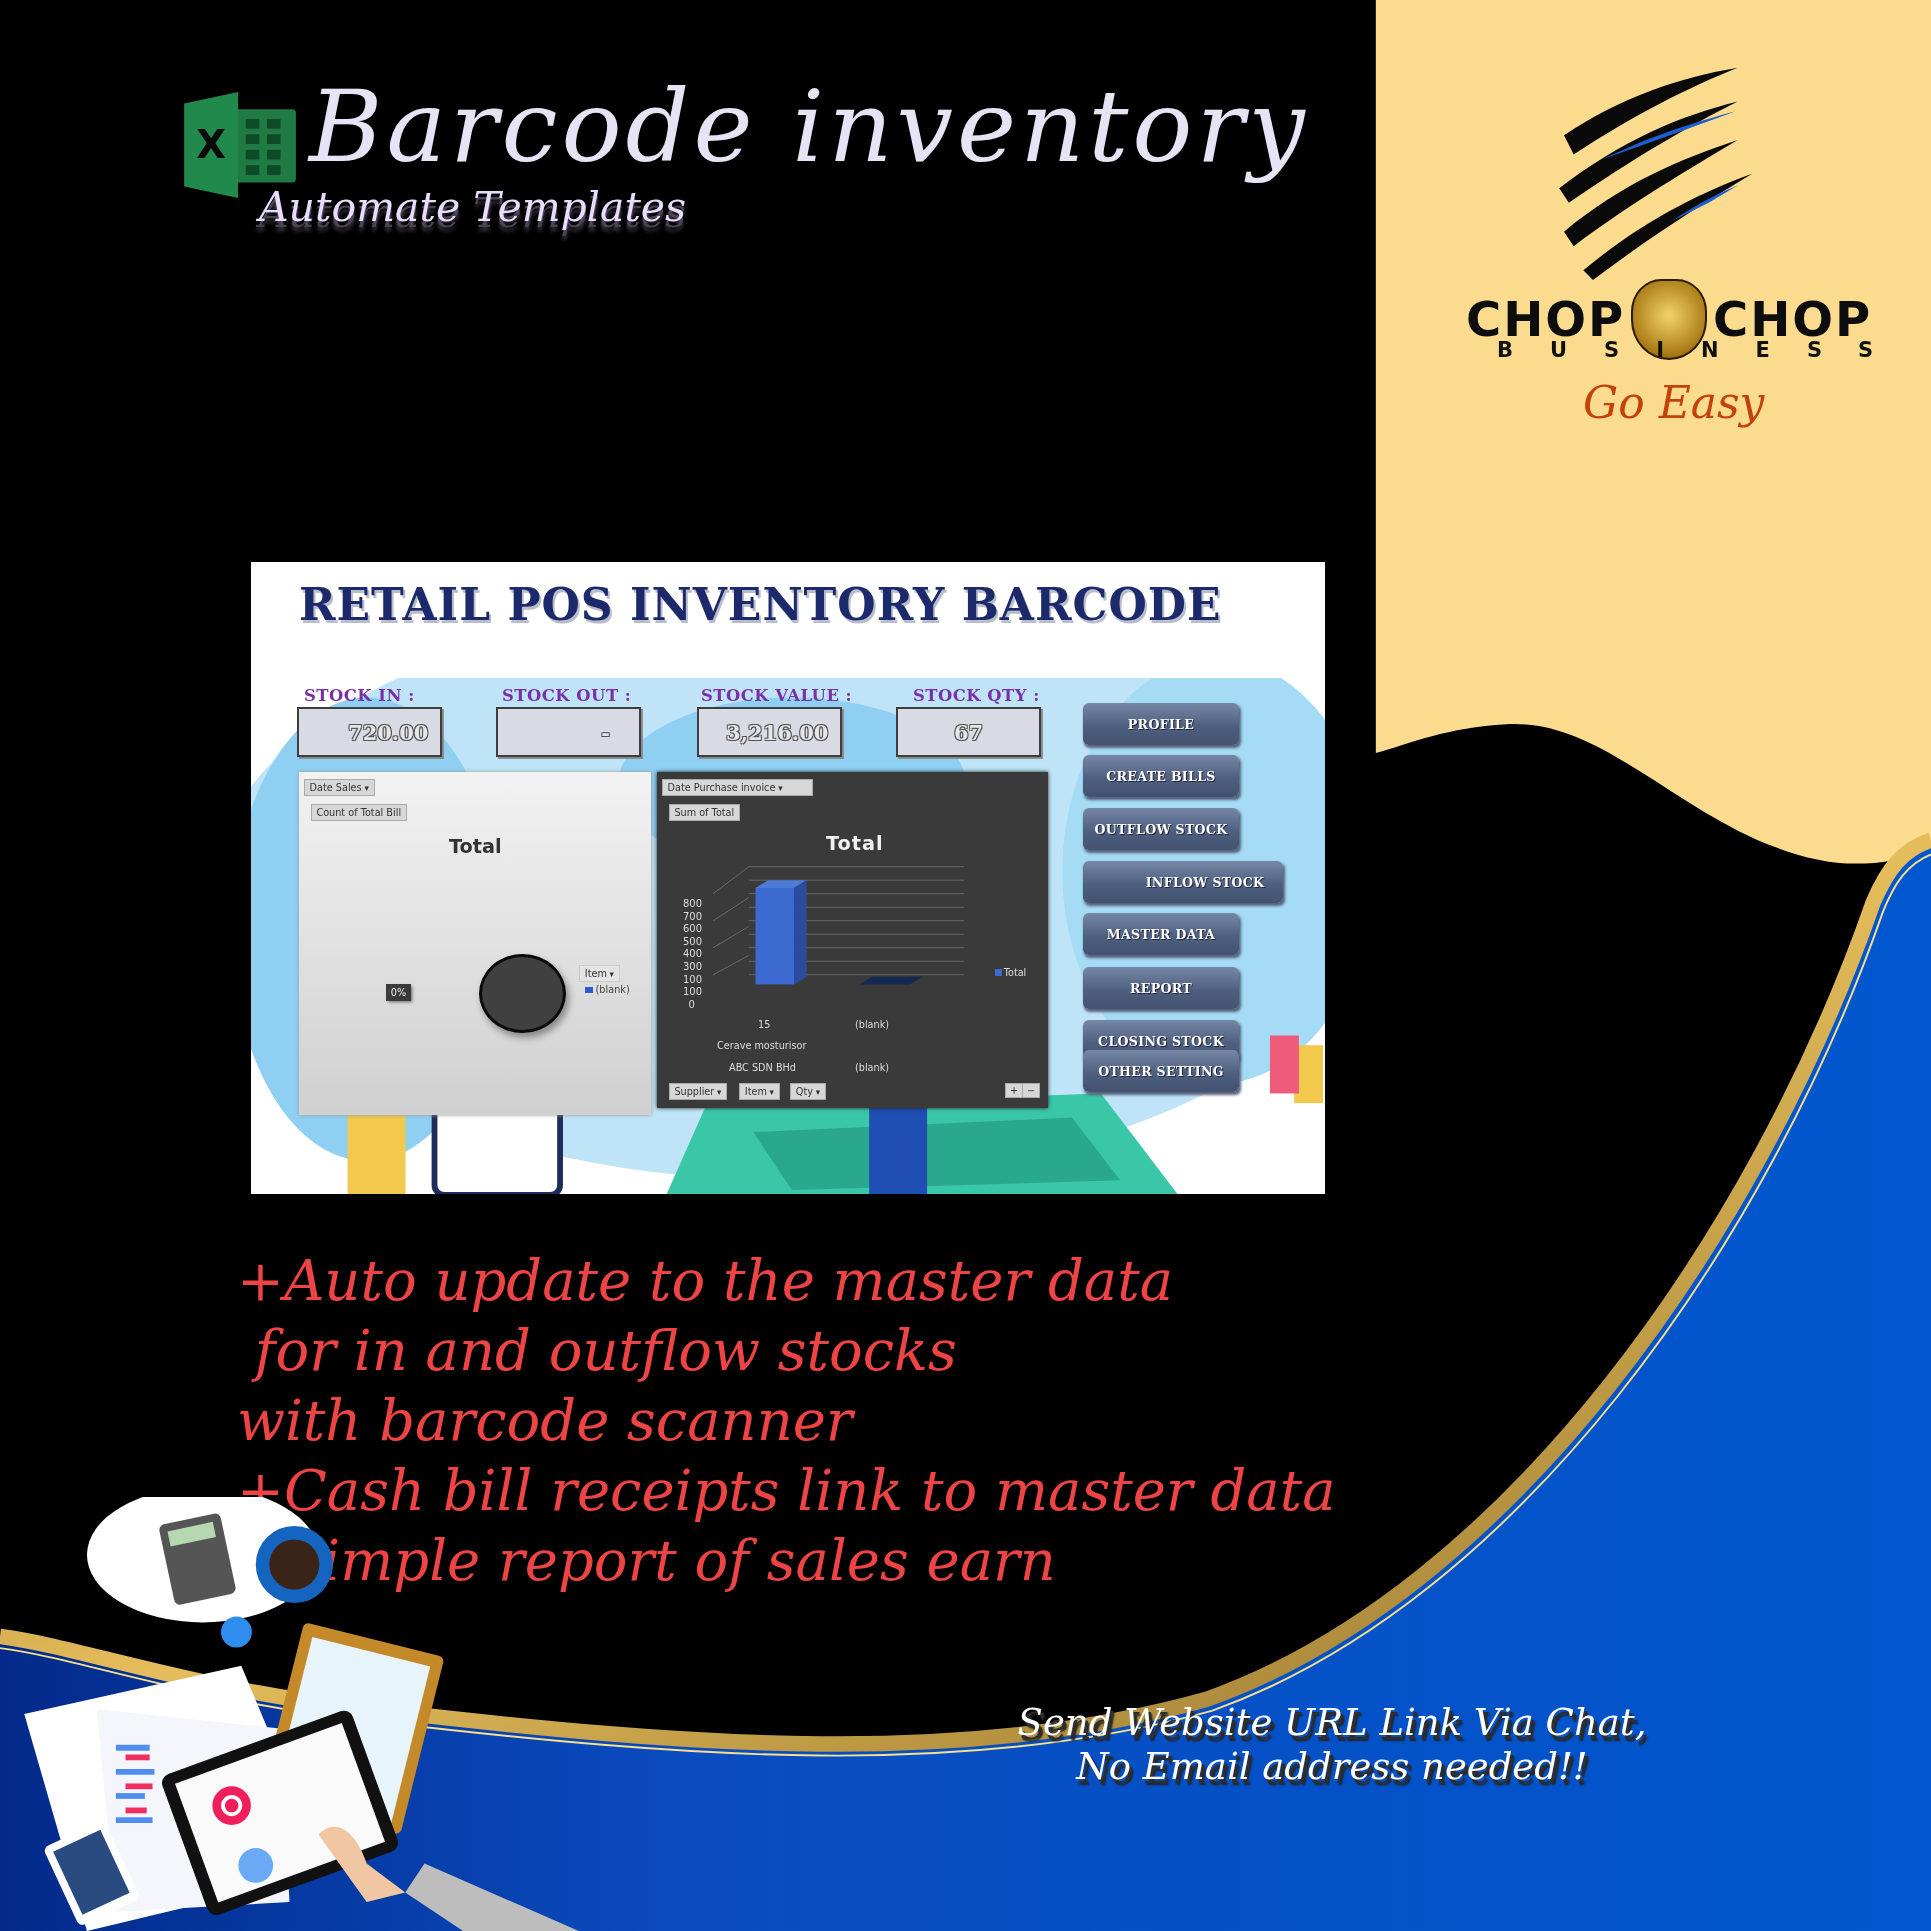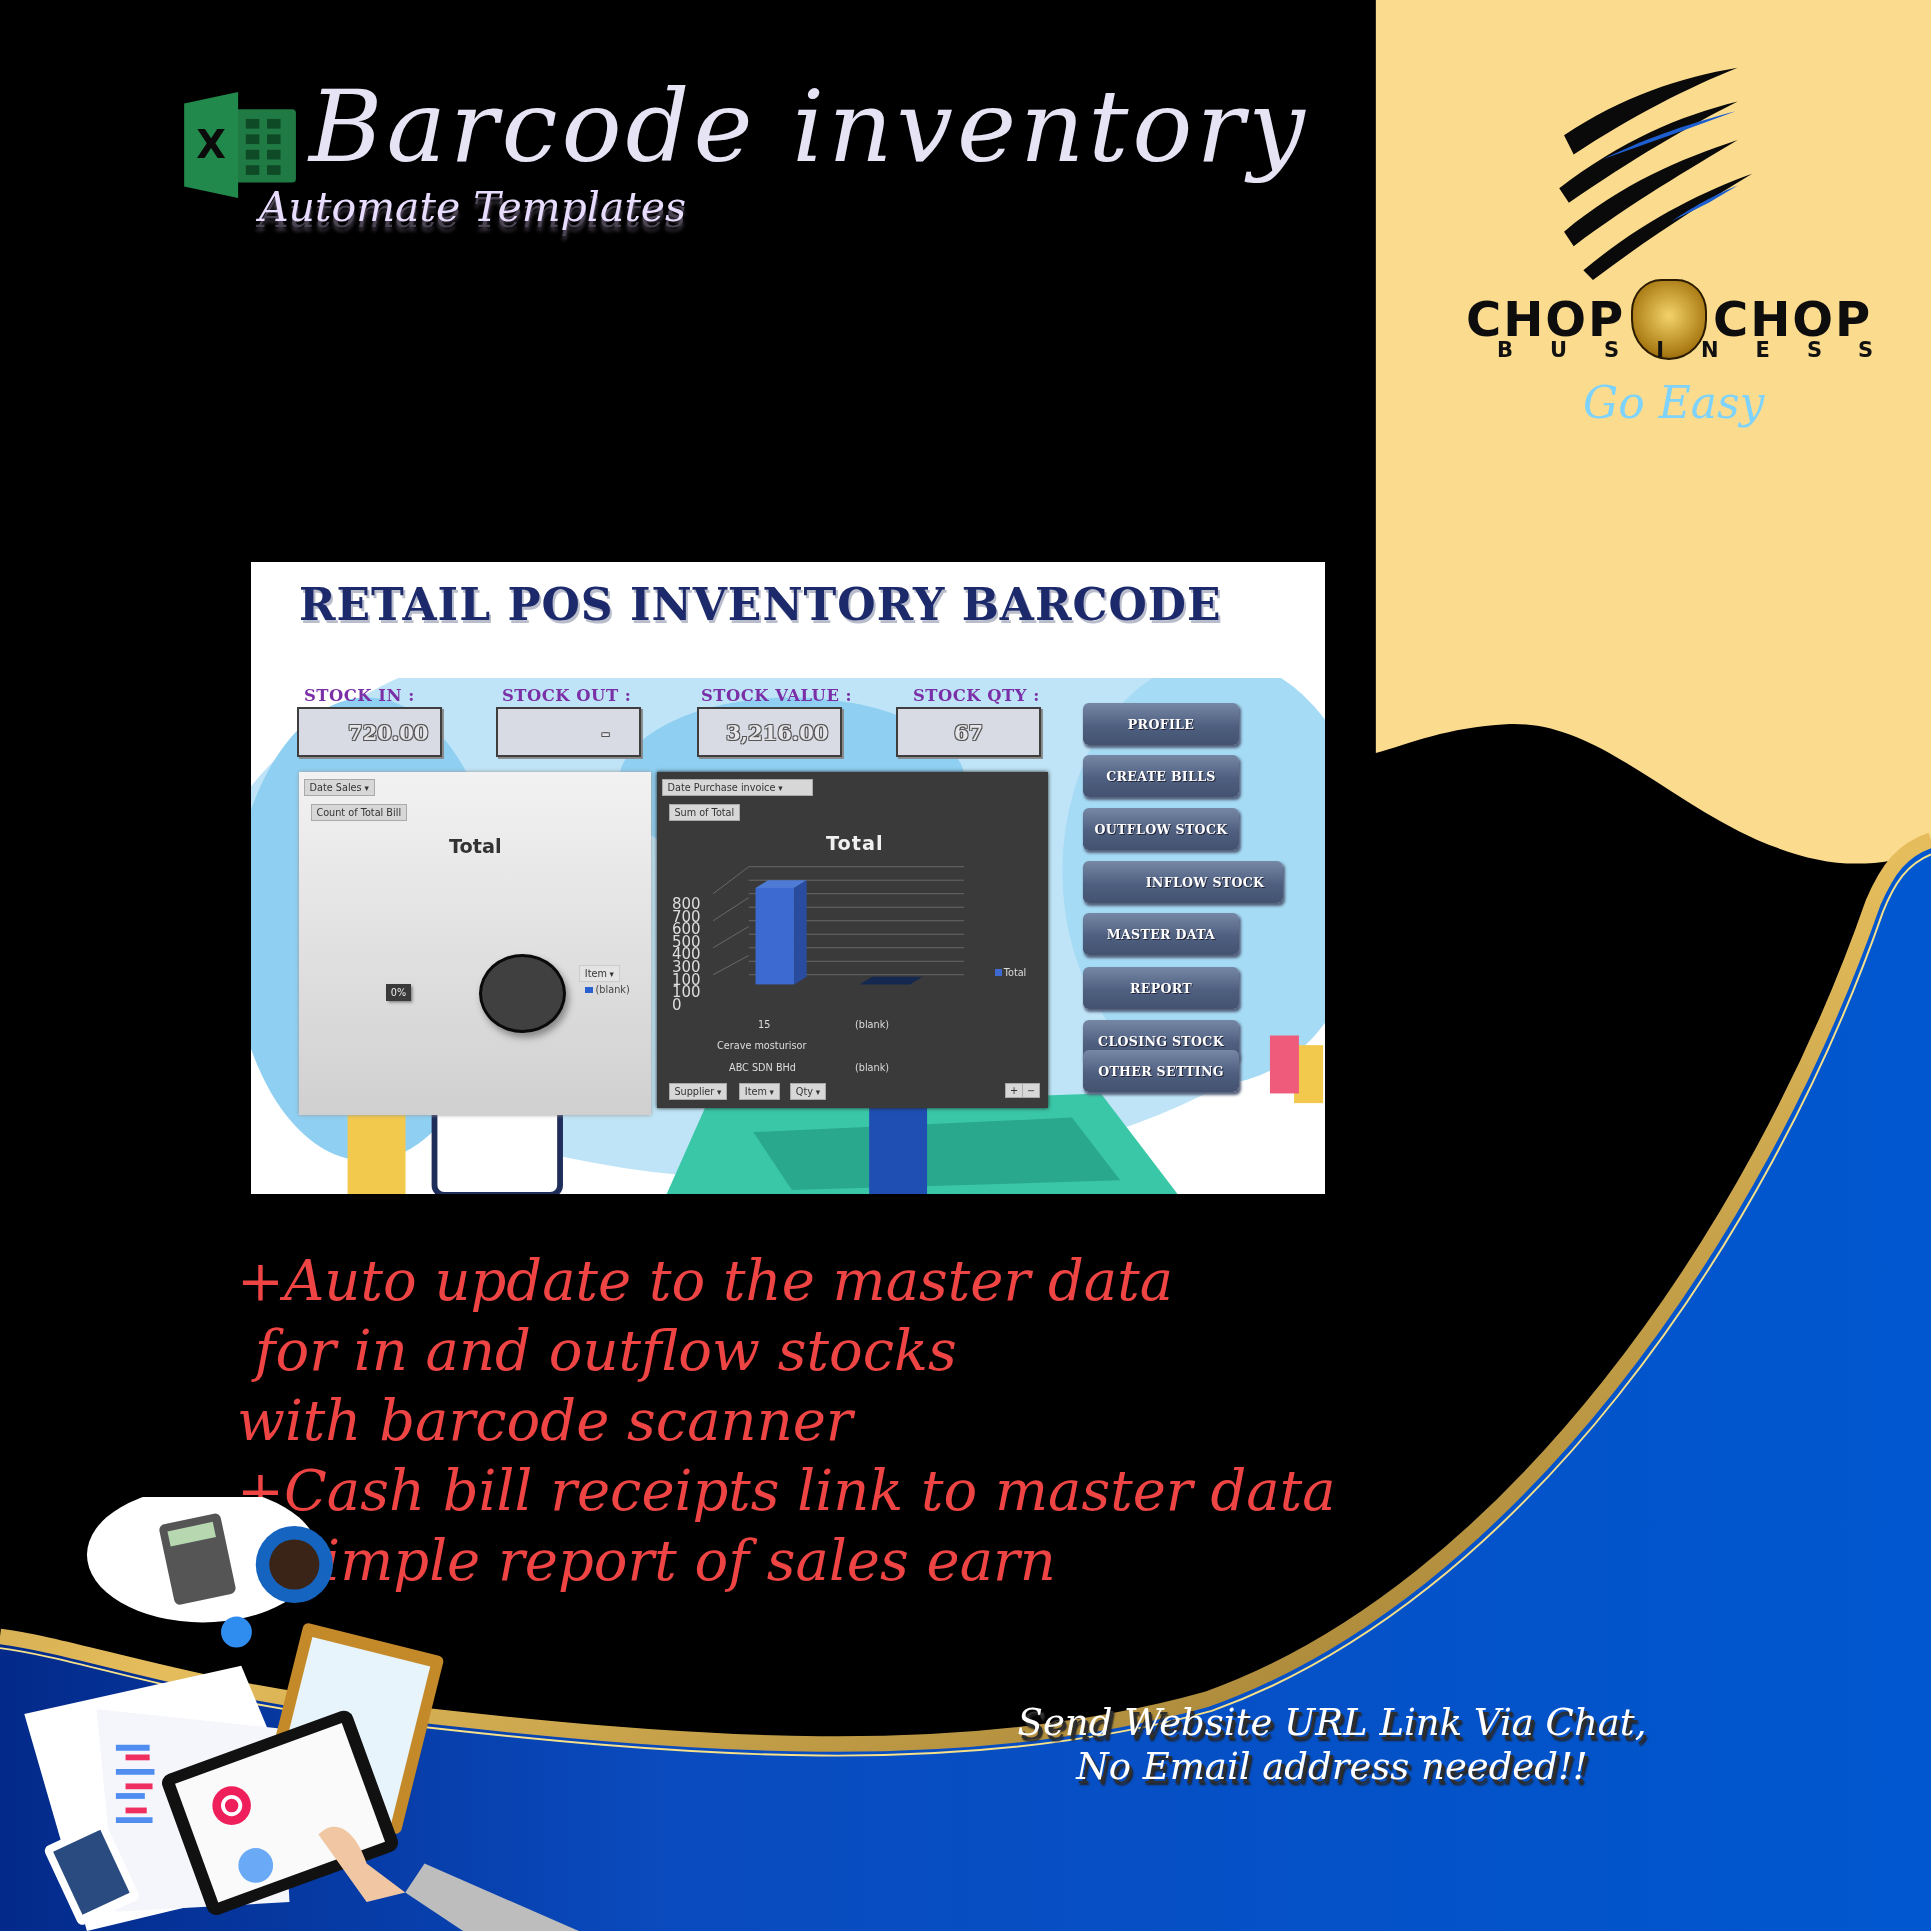--- a/index.html
+++ b/index.html
@@ -10,21 +10,21 @@
   
   .excel-icon{left:182px;top:92px;width:118px;height:106px;}
   .hero-title{left:309px;top:68px;font-family:"DejaVu Serif",serif;font-style:italic;font-size:100px;color:#e6e3f5;letter-spacing:3.9px;white-space:nowrap;font-weight:300;}
   .hero-sub{left:259px;top:183px;font-family:"DejaVu Serif",serif;font-style:italic;font-size:41px;color:#e8dcff;white-space:nowrap;text-shadow:0 5.8px 0 #4a4352,0 9.7px 3.9px #3a3540;}
   
   .logo-wrap{left:1429px;top:58px;width:463px;height:406px;}
   .brand-row{position:absolute;left:37px;top:227px;width:406px;height:68px;display:flex;align-items:center;justify-content:center;gap:5.8px;}
   .brand-word{font-family:"DejaVu Sans",sans-serif;font-weight:bold;font-size:48px;color:#0d0d0d;letter-spacing:1.9px;}
   .bear{width:77px;height:77px;border-radius:40% 40% 50% 50%;background:radial-gradient(circle at 50% 45%,#f4d36a,#a97a14 70%,#5c3f05);border:2.9px solid #2a1b02;}
   .business{position:absolute;left:68px;top:280px;width:348px;text-align:center;font-weight:bold;font-size:21px;letter-spacing:37px;color:#111;}
-  .tagline{position:absolute;left:154px;top:319px;font-family:"DejaVu Serif",serif;font-style:italic;font-size:44px;color:#7dd3fc;}
+  .tagline{position:absolute;left:154px;top:319px;font-family:"DejaVu Serif",serif;font-style:italic;font-size:44px;color:#c2410c;}
   
   .dash{left:251px;top:562px;width:1074px;height:632px;background:#ffffff;overflow:hidden;}
   .dash-bg{position:absolute;left:0;top:116px;width:1074px;height:517px;}
   .dash-title{position:absolute;left:48px;top:17.4px;font-family:"DejaVu Serif",serif;font-weight:bold;font-size:44px;color:#1c2a6b;letter-spacing:1px;text-shadow:1.9px 2.9px 0 #b9bccb;white-space:nowrap;}
   .kpi-label{position:absolute;top:124px;font-family:"DejaVu Serif",serif;font-weight:bold;font-size:16.4px;color:#7b2fa6;letter-spacing:0.5px;white-space:nowrap;}
   .kpi-box{position:absolute;top:145px;width:145px;height:50px;background:#d9dbe4;border:2.9px solid #3e3e3e;box-shadow:1.9px 1.9px 0 #888;display:flex;align-items:center;justify-content:flex-end;padding-right:11.6px;box-sizing:border-box;font-family:"DejaVu Serif",serif;font-weight:bold;font-size:21px;color:#e6e6ea;text-shadow:1px 1px 0 #555,-1px -1px 0 #555,1px -1px 0 #555,-1px 1px 0 #555;}
   .kpi-box.center{justify-content:center;padding-right:0;}
   .pie-card{position:absolute;left:48px;top:210px;width:352px;height:343px;background:linear-gradient(180deg,#f2f2f2,#d0d0d0);box-shadow:0 0 3.9px #999;}
   .bar-card{position:absolute;left:406px;top:210px;width:391px;height:336px;background:#3a3a3a;box-shadow:0 0 3.9px #222;}
   .chip{position:absolute;font-size:9.7px;padding:1.9px 4.8px;background:#d7d7d7;border:1px solid #aaa;color:#333;white-space:nowrap;}
@@ -155,21 +155,21 @@
         <line x1="58" y1="120" x2="95" y2="100"></line>
           <line x1="58" y1="36" x2="95" y2="8"></line>
           <line x1="58" y1="64" x2="95" y2="40"></line>
           <line x1="58" y1="92" x2="95" y2="70"></line>
       </g>
       <polygon points="102,30 142,30 155,22 115,22" fill="#4d7bd6"></polygon>
       <rect x="102" y="30" width="40" height="100" fill="#3d6ad1"></rect>
       <polygon points="142,30 155,22 155,122 142,130" fill="#2a4c9e"></polygon>
       <polygon points="210,130 262,130 275,122 223,122" fill="#15284f"></polygon>
     </svg>
-    <div class="abs" style="left:15px;top:126px;font-size:15px;line-height:12.6px;color:#ddd;text-align:left;width:17.4px;">
+    <div class="abs" style="left:26px;top:126px;font-size:10px;line-height:12.6px;color:#ddd;text-align:center;width:17.4px;">
       <div>800</div>
         <div>700</div>
         <div>600</div>
         <div>500</div>
         <div>400</div>
         <div>300</div>
         <div>100</div>
         <div>100</div>
         <div>0</div>
     </div>

